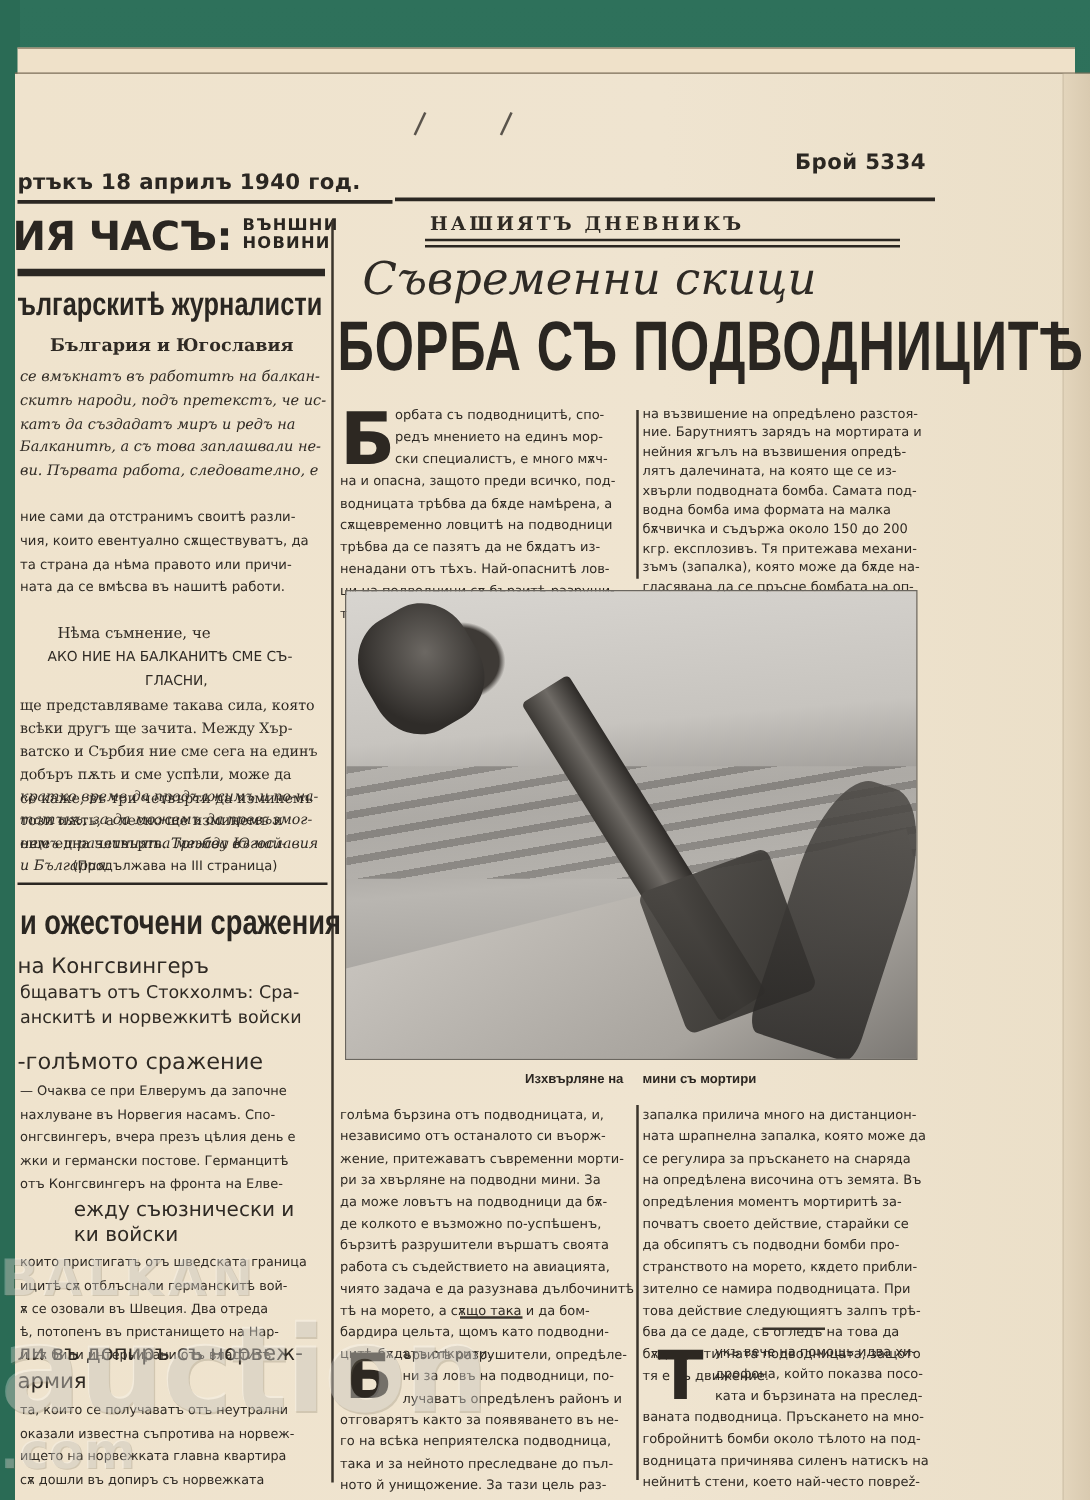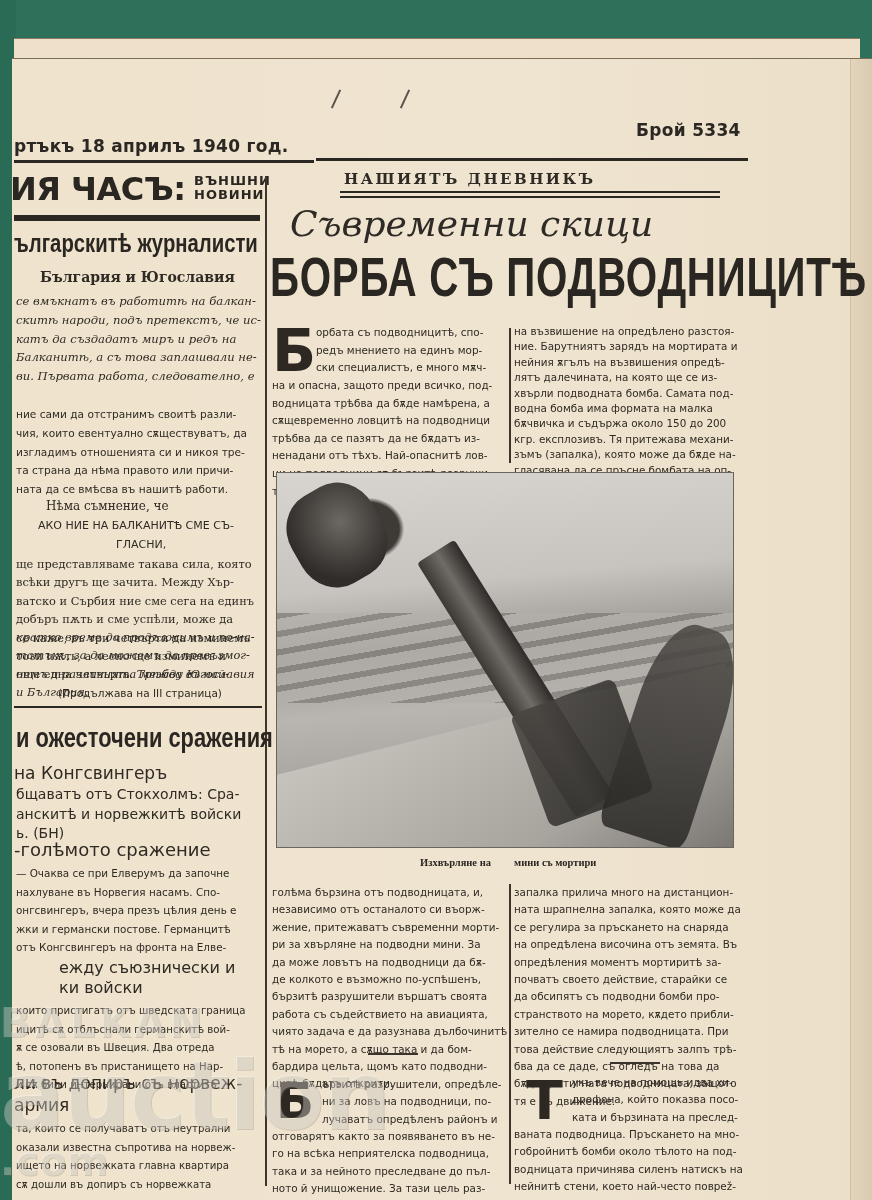--- a/index.html
+++ b/index.html
@@ -82,21 +82,21 @@
     background: linear-gradient(160deg, #c9c5bf 0%, #a8a49e 60%, #6f6c68 100%); transform: rotate(-14deg); }
   .photo .tube { position:absolute; left:140px; top:90px; width:44px; height:300px;
     background: linear-gradient(90deg, #3c3935, #6f6b66 50%, #2e2b28); transform: rotate(-32deg); transform-origin: top left; border-radius: 4px; }
   .photo .bomb { position:absolute; left:14px; top:12px; width:92px; height:100px;
     background: radial-gradient(ellipse at 60% 40%, #6c6863, #2f2c29 70%); border-radius: 40%; transform: rotate(-30deg); }
   .photo .figure { position:absolute; left:352px; top:150px; width:90px; height:220px;
     background: linear-gradient(180deg, #4c4945, #2a2826); border-radius: 40% 40% 10% 10%; transform: rotate(18deg); opacity:.85; }
   .photo .base { position:absolute; left:250px; top:220px; width:110px; height:120px;
     background: linear-gradient(135deg, #4a4743, #2c2a27); border-radius: 8px; transform: rotate(-20deg); opacity:.9; }
 
-  .caption { position: absolute; font-family: Liberation Serif, serif; font-weight: bold; font-size: 10.5px; color: #2c2722; }
+  .caption { position: absolute; font-family: Liberation Sans, sans-serif; font-weight: bold; font-size: 10.5px; color: #2c2722; }
 
   .watermark {
     position: absolute; font-family: "DejaVu Sans", sans-serif; font-weight: bold;
     color: rgba(255,255,255,0.28); text-shadow: 1px 1px 0 rgba(120,110,90,0.25);
     pointer-events: none;
   }
   .short-rule { position: absolute; height: 1.5px; background: #3a342c; }
 </style>
 </head>
 <body>
@@ -135,21 +135,20 @@
 <div class="col it" style="left:16px;top:292px;width:246px;font-size:11.6px;line-height:18.8px;">
   <div>се вмъкнатъ въ работитѣ на балкан-</div>
   <div>скитѣ народи, подъ претекстъ, че ис-</div>
   <div>катъ да създадатъ миръ  и редъ  на</div>
   <div>Балканитѣ, а съ това заплашвали не-</div>
   <div>ви. Първата работа, следователно, е</div>
 </div>
 <div class="col sans b" style="left:16px;top:405px;width:246px;font-size:10.6px;line-height:18.8px;">
   <div>ние сами да отстранимъ своитѣ разли-</div>
   <div>чия, които евентуално сѫществуватъ, да</div>
-  <div>изгладимъ отношенията си и никоя тре-</div>
   <div>та страна да нѣма правото или причи-</div>
   <div>ната да се вмѣсва въ нашитѣ работи.</div>
 </div>
 <div class="col" style="left:46px;top:497px;width:200px;font-size:12px;">Нѣма съмнение, че</div>
 <div class="col sans b" style="left:38px;top:516px;width:230px;font-size:11px;">АКО НИЕ НА БАЛКАНИТѢ СМЕ СЪ-</div>
 <div class="col sans b" style="left:116px;top:535px;width:120px;font-size:11px;">ГЛАСНИ,</div>
 <div class="col" style="left:16px;top:555px;width:246px;font-size:11.4px;line-height:18.4px;">
   <div>ще представляваме такава сила, която</div>
   <div>всѣки другъ ще  зачита. Между Хър-</div>
   <div>ватско и Сърбия ние сме сега на единъ</div>
@@ -165,21 +164,20 @@
   <div>и България.</div>
 </div>
 <div class="col sans" style="left:58px;top:684px;width:220px;font-size:10.5px;">(Продължава на III страница)</div>
 <div class="rule" style="left:14px;top:706px;width:248px;height:2px;"></div>
 
 <div class="hd-cond" style="left:16px;top:722px;font-size:28px;transform:scaleX(0.78);">и ожесточени сражения</div>
 <div class="col sans b" style="left:14px;top:764px;width:250px;font-size:17px;">на Конгсвингеръ</div>
 <div class="col sans b" style="left:16px;top:785px;width:250px;font-size:14px;line-height:19.6px;">
   <div>бщаватъ отъ Стокхолмъ: Сра-</div>
   <div>анскитѣ и норвежкитѣ войски</div>
-  <div>ь. (БН)</div>
 </div>
 <div class="col sans b" style="left:14px;top:840px;width:250px;font-size:18px;">-голѣмото сражение</div>
 <div class="col sans" style="left:16px;top:864px;width:250px;font-size:10.4px;line-height:18.6px;">
   <div>— Очаква  се при Елверумъ да започне</div>
   <div>нахлуване въ Норвегия  насамъ.  Спо-</div>
   <div>онгсвингеръ, вчера презъ цѣлия день е</div>
   <div>жки  и  германски постове. Германцитѣ</div>
   <div>отъ Конгсвингеръ на фронта  на Елве-</div>
 </div>
 

